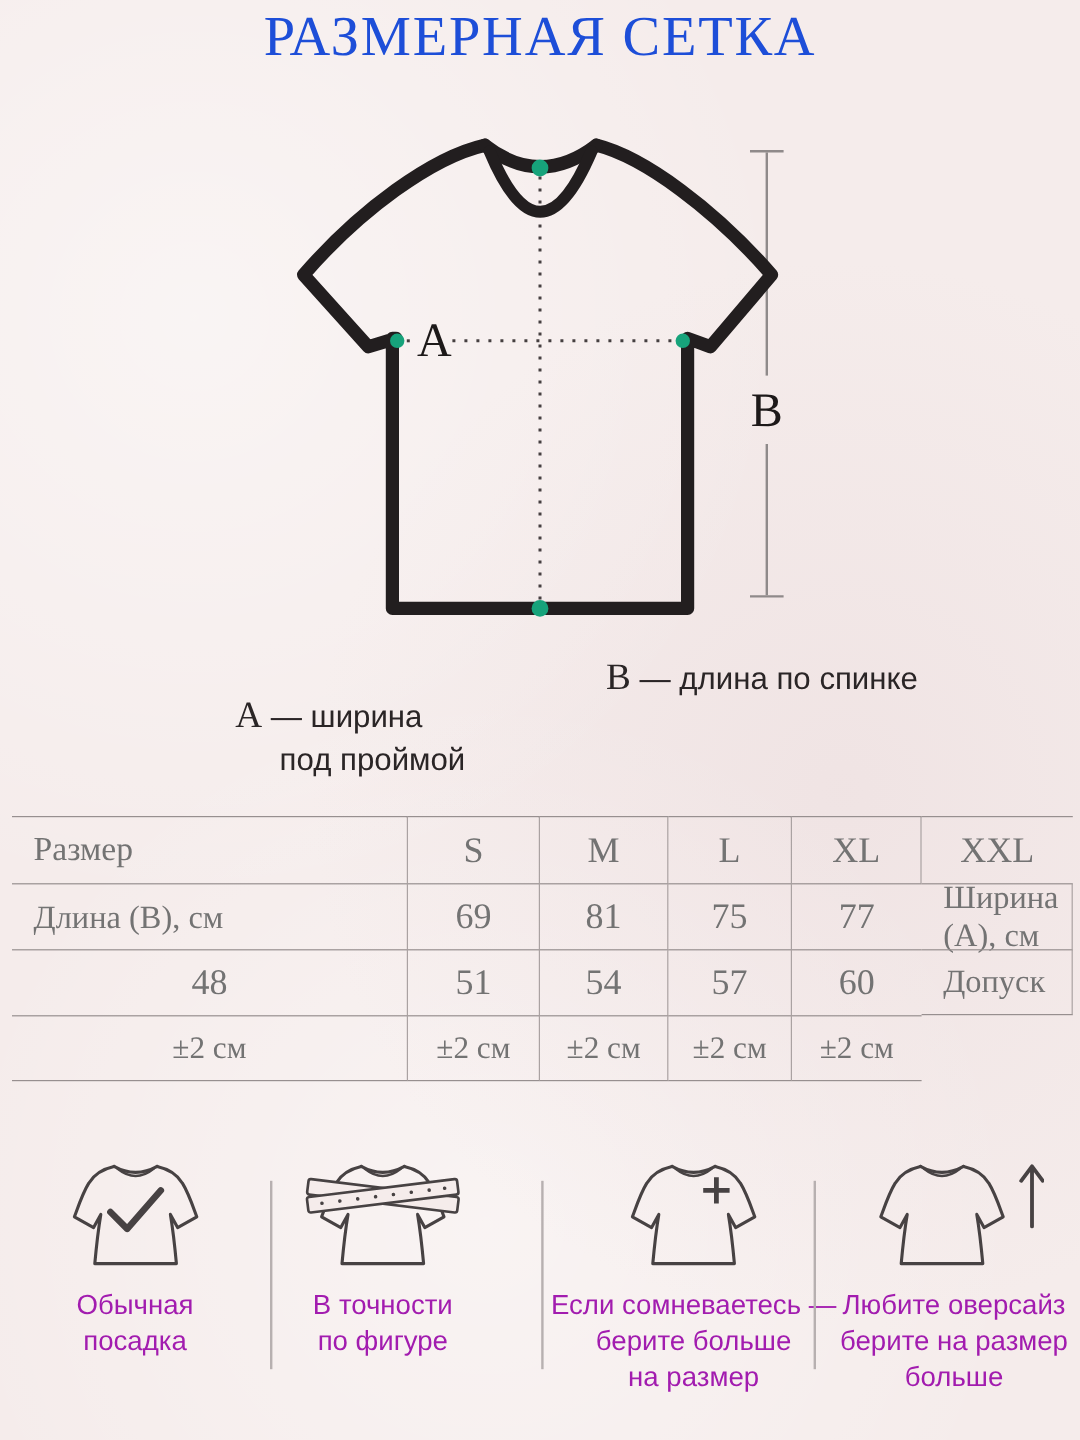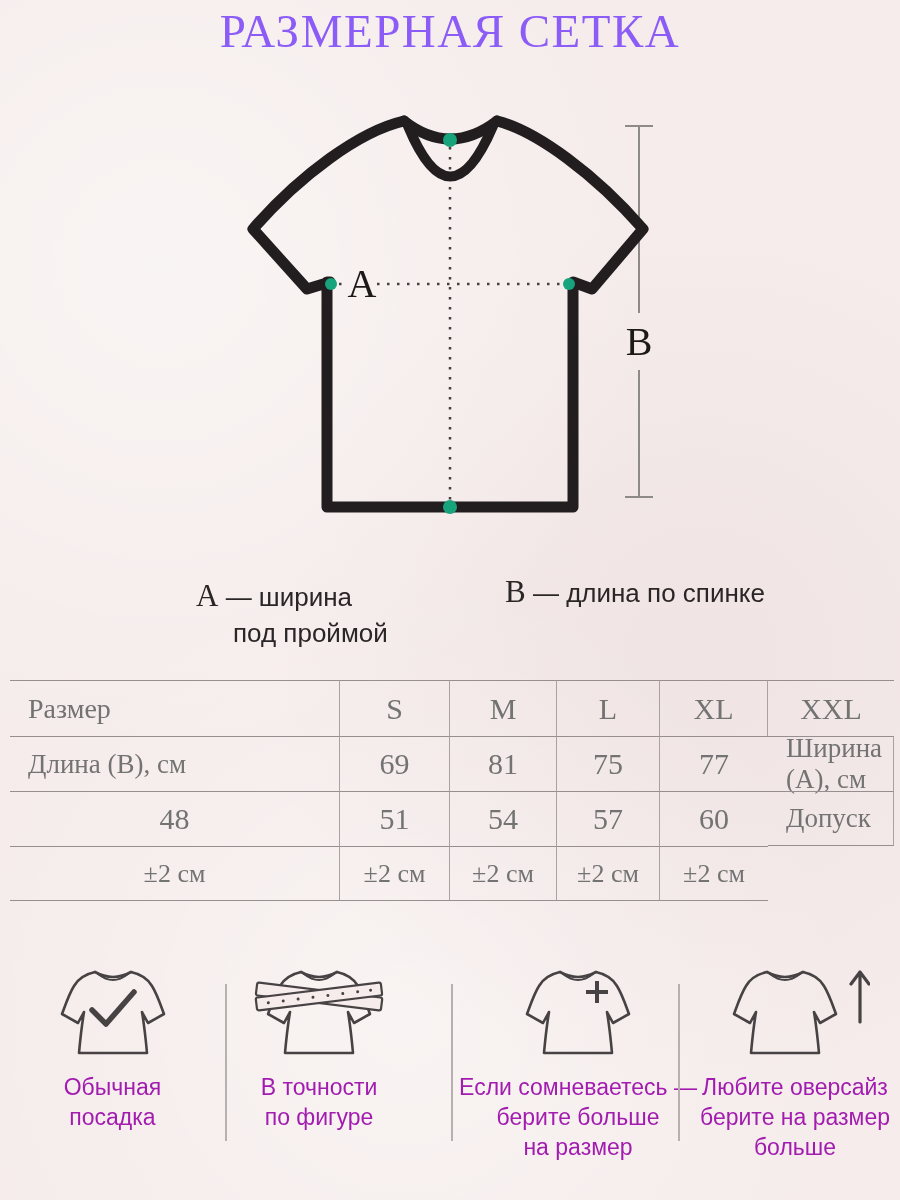--- a/index.html
+++ b/index.html
@@ -11,28 +11,28 @@
       radial-gradient(circle at 78% 55%, rgba(230,212,214,.35), transparent 46%),
       radial-gradient(circle at 45% 85%, rgba(255,255,255,.4), transparent 40%);
     font-family:"Liberation Sans", sans-serif;
     color:#262122;
   }
 
   .page-title{
     position:absolute;top:4px;left:0;width:900px;
     text-align:center;margin:0;
     font-family:"Liberation Serif", serif;
-    font-weight:normal;font-size:47px;letter-spacing:1.5px;color:#8b5cf6;
+    font-weight:normal;font-size:47px;letter-spacing:1.5px;color:#1d4ed8;
   }
 
   .diagram{position:absolute;left:240px;top:105px;}
 
   
   .legend-a{position:absolute;left:196px;top:578px;font-size:26px;line-height:36px;color:#2a2526;}
-  .legend-b{position:absolute;left:505px;top:574px;font-size:26px;line-height:36px;color:#2a2526;}
+  .legend-b{position:absolute;left:505px;top:546px;font-size:26px;line-height:36px;color:#2a2526;}
   .legend-letter{font-family:"Liberation Serif", serif;font-size:31px;}
   .legend-line2{margin-left:37px;}
 
   
   .size-table{
     position:absolute;left:10px;top:680px;width:884px;
     display:grid;
     grid-template-columns:330px 110px 107px 103px 108px 126px;
     grid-template-rows:56px 55px 55px 55px;
     font-family:"Liberation Serif", serif;color:#737373;

